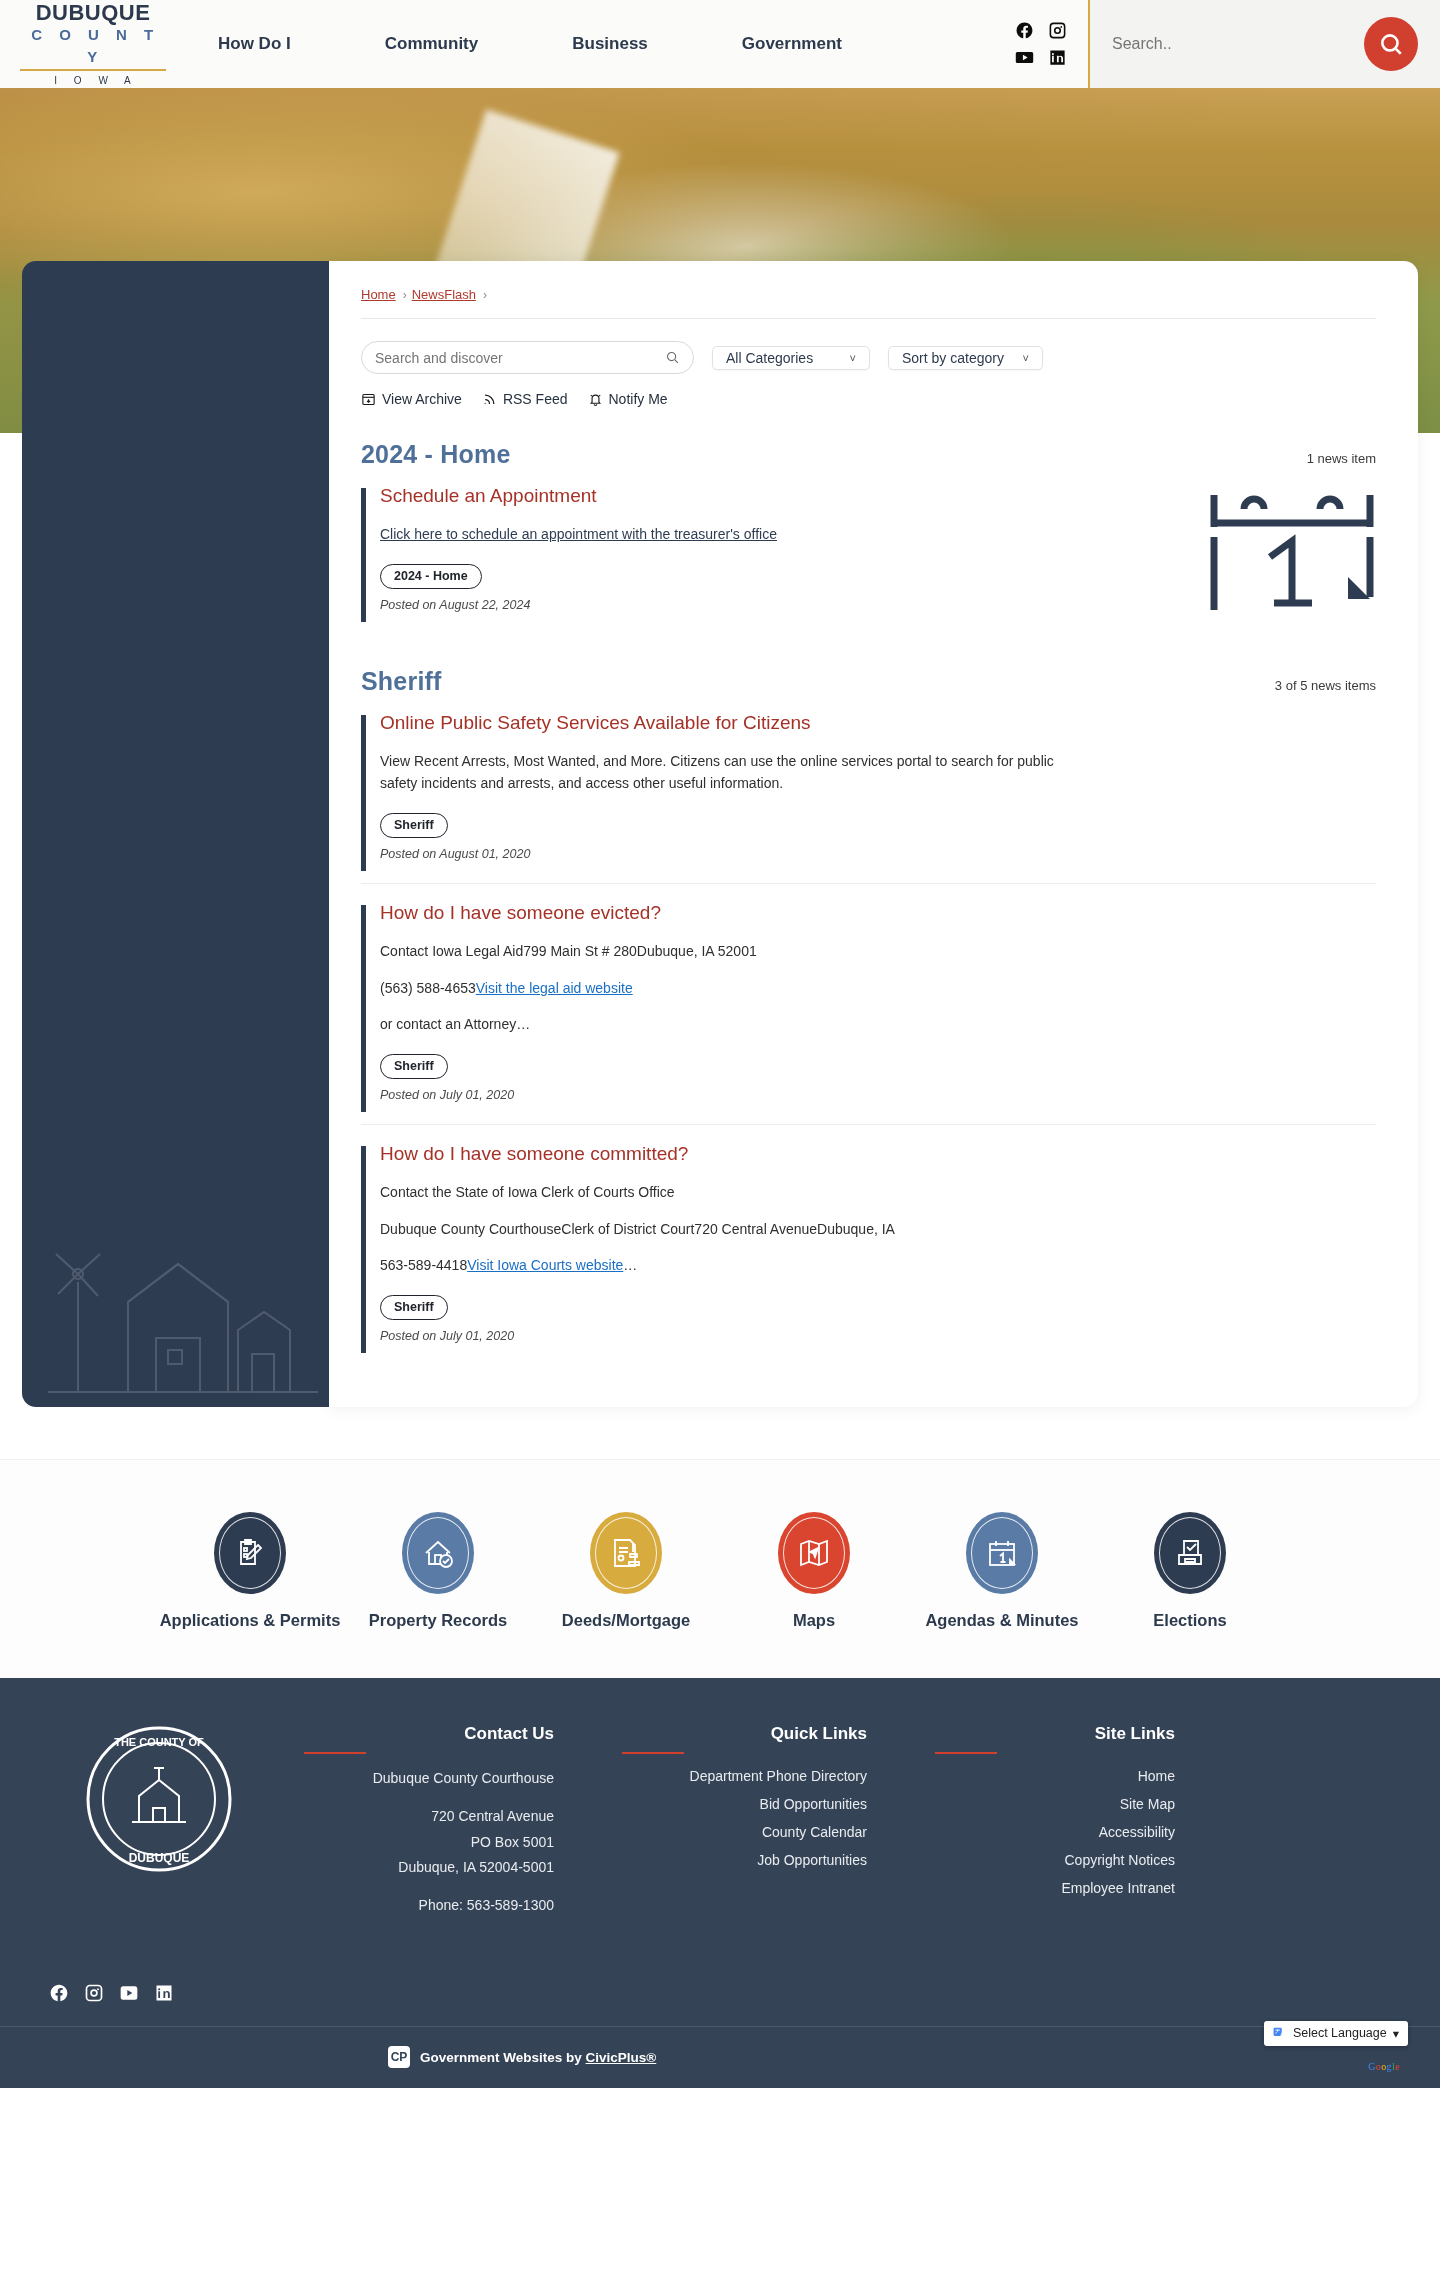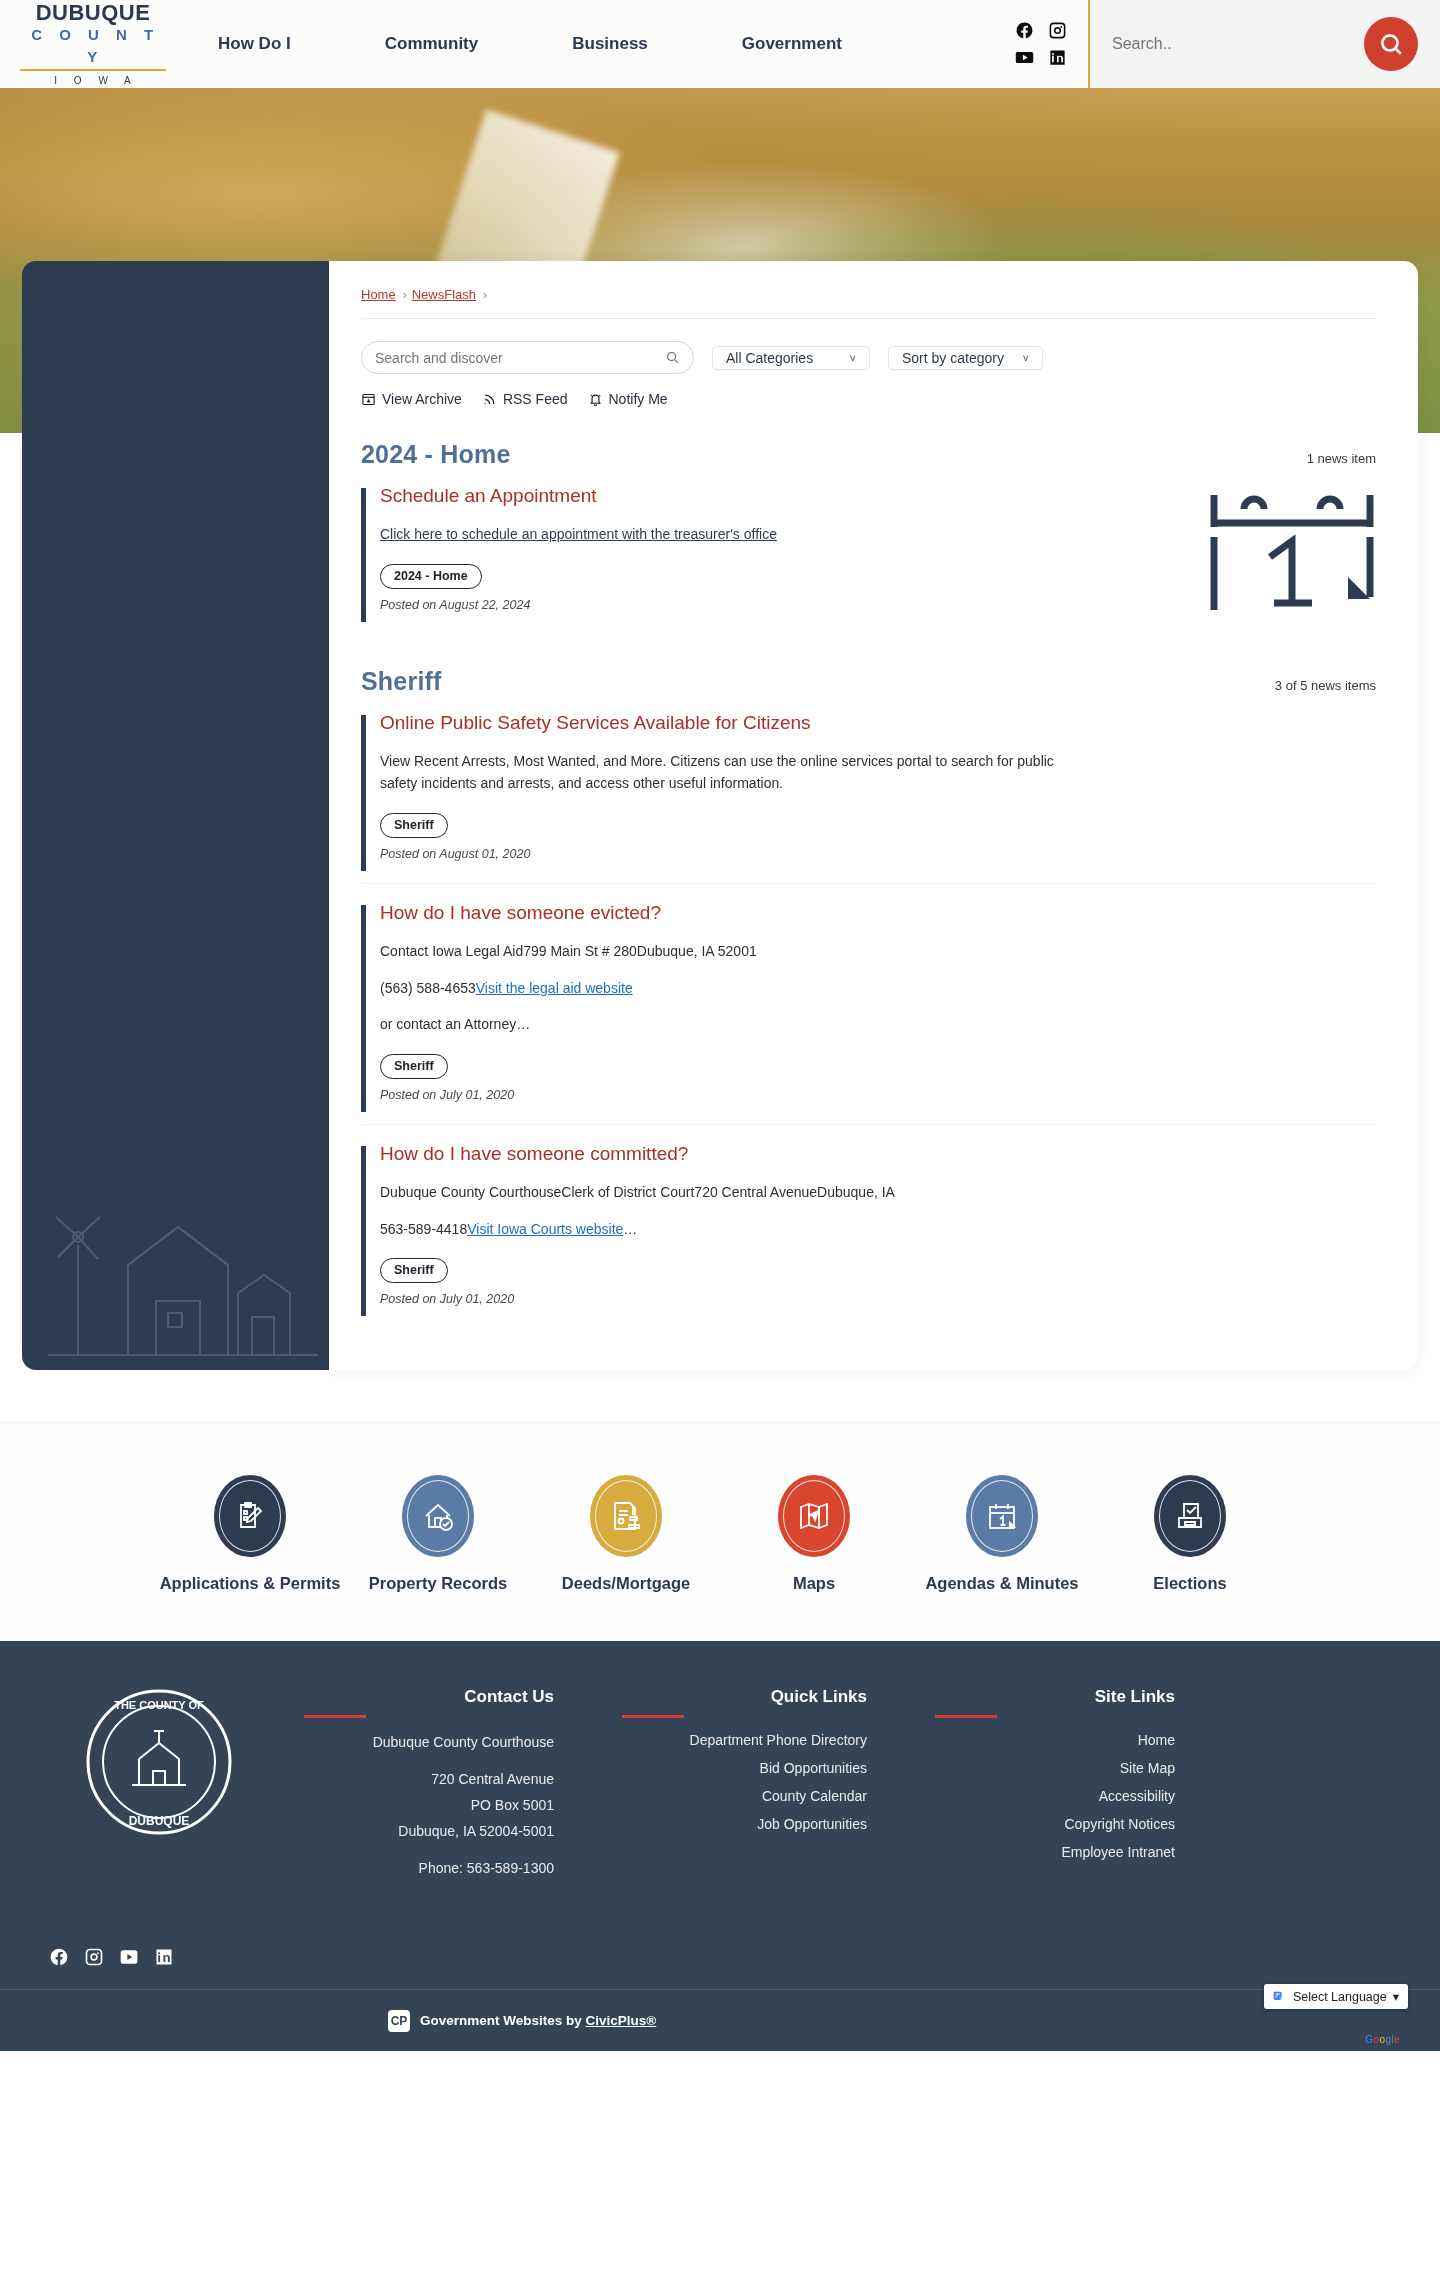--- a/index.html
+++ b/index.html
@@ -383,23 +383,24 @@
     box-shadow: 0 1px 5px rgba(0,0,0,.3);
     padding: 5px 9px;
     display: flex; align-items: center; gap: 6px;
     font-size: 12.5px;
     color: #222;
     cursor: pointer;
   }
   .lang-widget svg { width: 14px; height: 14px; }
   .google-mark {
     position: absolute;
-    right: 40px; top: 44px;
+    right: 40px; top: 34px;
     font-size: 10px;
     letter-spacing: .4px;
+    font-family: Liberation Serif, serif;
   }
   .g-b { color: #4285F4; } .g-r { color: #EA4335; } .g-y { color: #FBBC05; } .g-g { color: #34A853; }
 </style>
 </head>
 <body>
 
 <div class="header">
   <div class="logo-block">
     <div class="logo-dubuque">DUBUQUE</div>
     <div class="logo-county">C O U N T Y</div>
@@ -575,20 +576,21 @@
           <p><span>(563) 588-4653</span><span class="news-link">Visit the legal aid website</span></p>
           <p>or contact an Attorney…</p>
         </div>
         <span class="tag">Sheriff</span>
         <div class="posted">Posted on July 01, 2020</div>
       </div>
 
       <div class="news-item">
         <div class="news-title">How do I have someone committed?</div>
         <div class="news-body">
+          <p>Contact the State of Iowa Clerk of Courts Office</p>
           <p>Dubuque County CourthouseClerk of District Court720 Central AvenueDubuque, IA</p>
           <p><span>563-589-4418</span><span class="news-link">Visit Iowa Courts website</span><span>…</span></p>
         </div>
         <span class="tag">Sheriff</span>
         <div class="posted">Posted on July 01, 2020</div>
       </div>
     </div>
 
   </div>
 </div>

